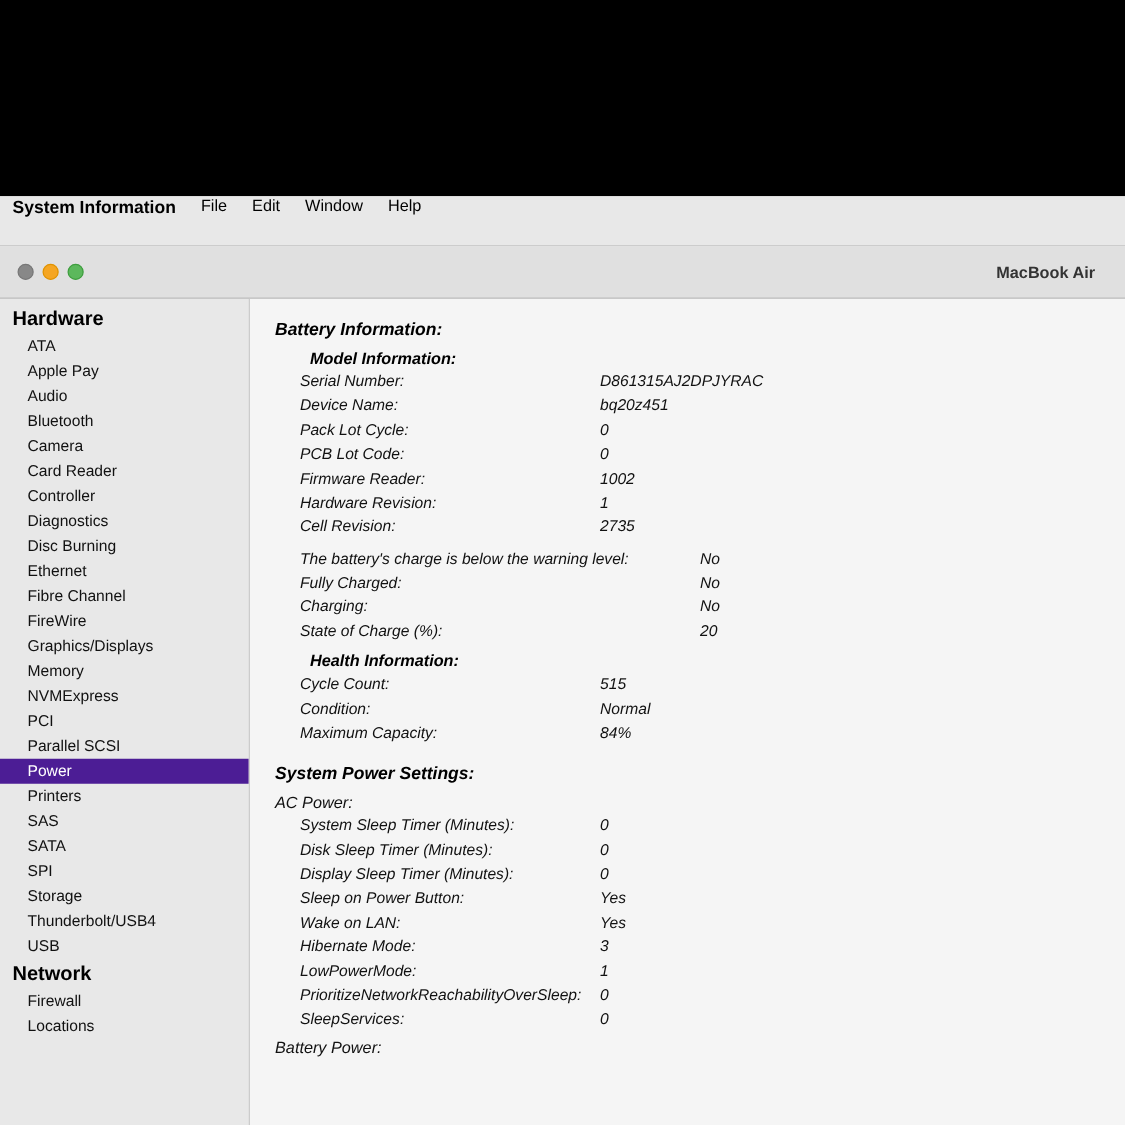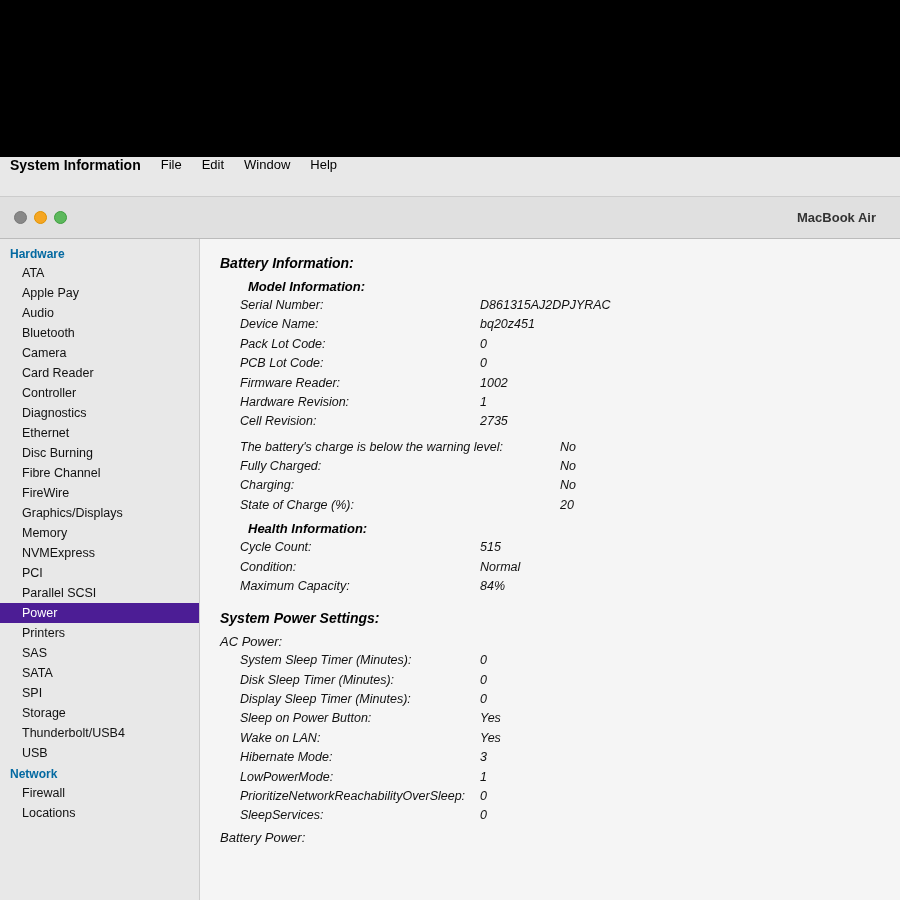--- a/index.html
+++ b/index.html
@@ -92,23 +92,23 @@
     .sidebar {
       width: 200px;
       min-width: 200px;
       background: #e8e8e8;
       border-right: 1px solid #ccc;
       overflow-y: auto;
       padding: 4px 0;
     }
 
     .sidebar-section-header {
-      font-size: 12px;
+      font-size: 16px;
       font-weight: 600;
-      color: #0369a1;
+      color: #000000;
       padding: 4px 10px 2px 10px;
     }
 
     .sidebar-item {
       font-size: 12.5px;
       color: #111;
       padding: 3px 10px 3px 22px;
       cursor: pointer;
       white-space: nowrap;
     }
@@ -206,22 +206,22 @@
       <div class="sidebar-section-header">Hardware</div>
 
       <div class="sidebar-item">ATA</div>
       <div class="sidebar-item">Apple Pay</div>
       <div class="sidebar-item">Audio</div>
       <div class="sidebar-item">Bluetooth</div>
       <div class="sidebar-item">Camera</div>
       <div class="sidebar-item">Card Reader</div>
       <div class="sidebar-item">Controller</div>
       <div class="sidebar-item">Diagnostics</div>
+      <div class="sidebar-item">Disc Burning</div>
       <div class="sidebar-item">Ethernet</div>
-      <div class="sidebar-item">Disc Burning</div>
       <div class="sidebar-item">Fibre Channel</div>
       <div class="sidebar-item">FireWire</div>
       <div class="sidebar-item">Graphics/Displays</div>
       <div class="sidebar-item">Memory</div>
       <div class="sidebar-item">NVMExpress</div>
       <div class="sidebar-item">PCI</div>
       <div class="sidebar-item">Parallel SCSI</div>
       <div class="sidebar-item selected">Power</div>
       <div class="sidebar-item">Printers</div>
       <div class="sidebar-item">SAS</div>
@@ -245,21 +245,21 @@
 
         <div class="info-row">
           <span class="label">Serial Number:</span>
           <span class="value">D861315AJ2DPJYRAC</span>
         </div>
         <div class="info-row">
           <span class="label">Device Name:</span>
           <span class="value">bq20z451</span>
         </div>
         <div class="info-row">
-          <span class="label">Pack Lot Code:</span>
+          <span class="label">Pack Lot Cycle:</span>
           <span class="value">0</span>
         </div>
         <div class="info-row">
           <span class="label">PCB Lot Code:</span>
           <span class="value">0</span>
         </div>
         <div class="info-row">
           <span class="label">Firmware Reader:</span>
           <span class="value">1002</span>
         </div>

